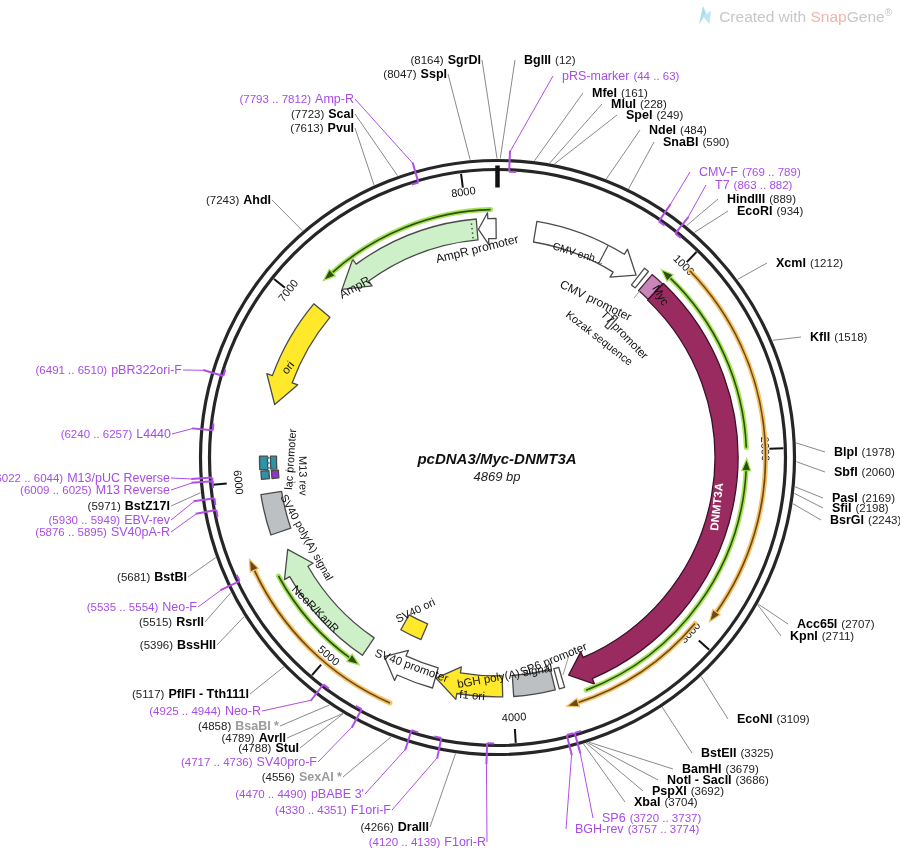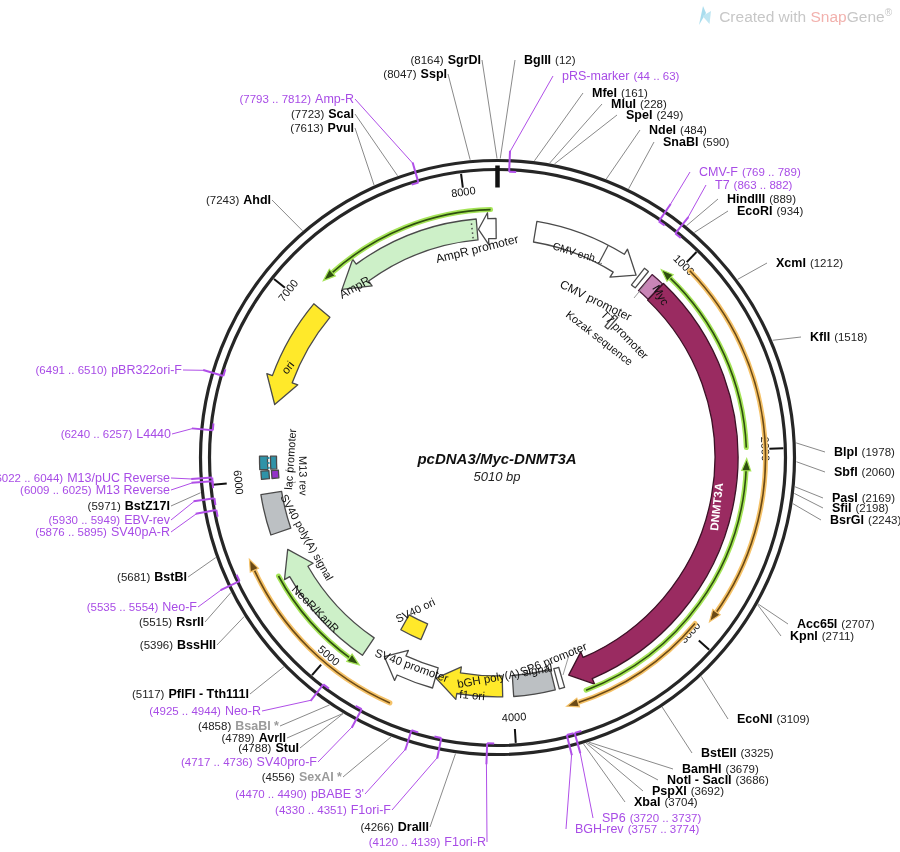--- a/index.html
+++ b/index.html
@@ -299,21 +299,21 @@
       <line x1="625" y1="802" x2="583.4622950879811" y2="743.876472188633" stroke="#8a8a8a" stroke-width="1"></line>
       <text x="630" y="806" text-anchor="start" font-size="12.5"><tspan font-weight="bold" fill="#000000" dx="4">XbaI</tspan><tspan font-size="11.5" fill="#222222" dx="4">(3704)</tspan></text>
       <line x1="593" y1="818" x2="580.0479547392351" y2="752.1554516182744" stroke="#b04fe8" stroke-width="1"></line>
       <text x="598" y="822" text-anchor="start" font-size="12.5"><tspan font-weight="normal" fill="#a84ce6" dx="4">SP6</tspan><tspan font-size="11.5" fill="#a84ce6" dx="4">(3720 .. 3737)</tspan></text>
       <line x1="566" y1="829" x2="571.627092048155" y2="754.3857932345102" stroke="#b04fe8" stroke-width="1"></line>
       <text x="571" y="833" text-anchor="start" font-size="12.5"><tspan font-weight="normal" fill="#a84ce6" dx="4">BGH-rev</tspan><tspan font-size="11.5" fill="#a84ce6" dx="4">(3757 .. 3774)</tspan></text>
     </svg>
 
   <div id="title-block">
     <div id="plasmid-name">pcDNA3/Myc-DNMT3A</div>
-    <div id="plasmid-size">5010 bp</div>
+    <div id="plasmid-size">4869 bp</div>
   </div>
 
   <div id="watermark">
     <svg width="20" height="22" viewBox="0 0 20 22">
       <path d="M6 21 L10 2 L13 9 Z" fill="#a9ddee"></path>
       <path d="M9.5 12 L18 7 L16.5 20 Z" fill="#bfe6f2"></path>
     </svg>
     <span><span>Created with </span><span class="snap">Snap</span><span>Gene</span><span class="reg">®</span></span>
   </div>
 </div>

